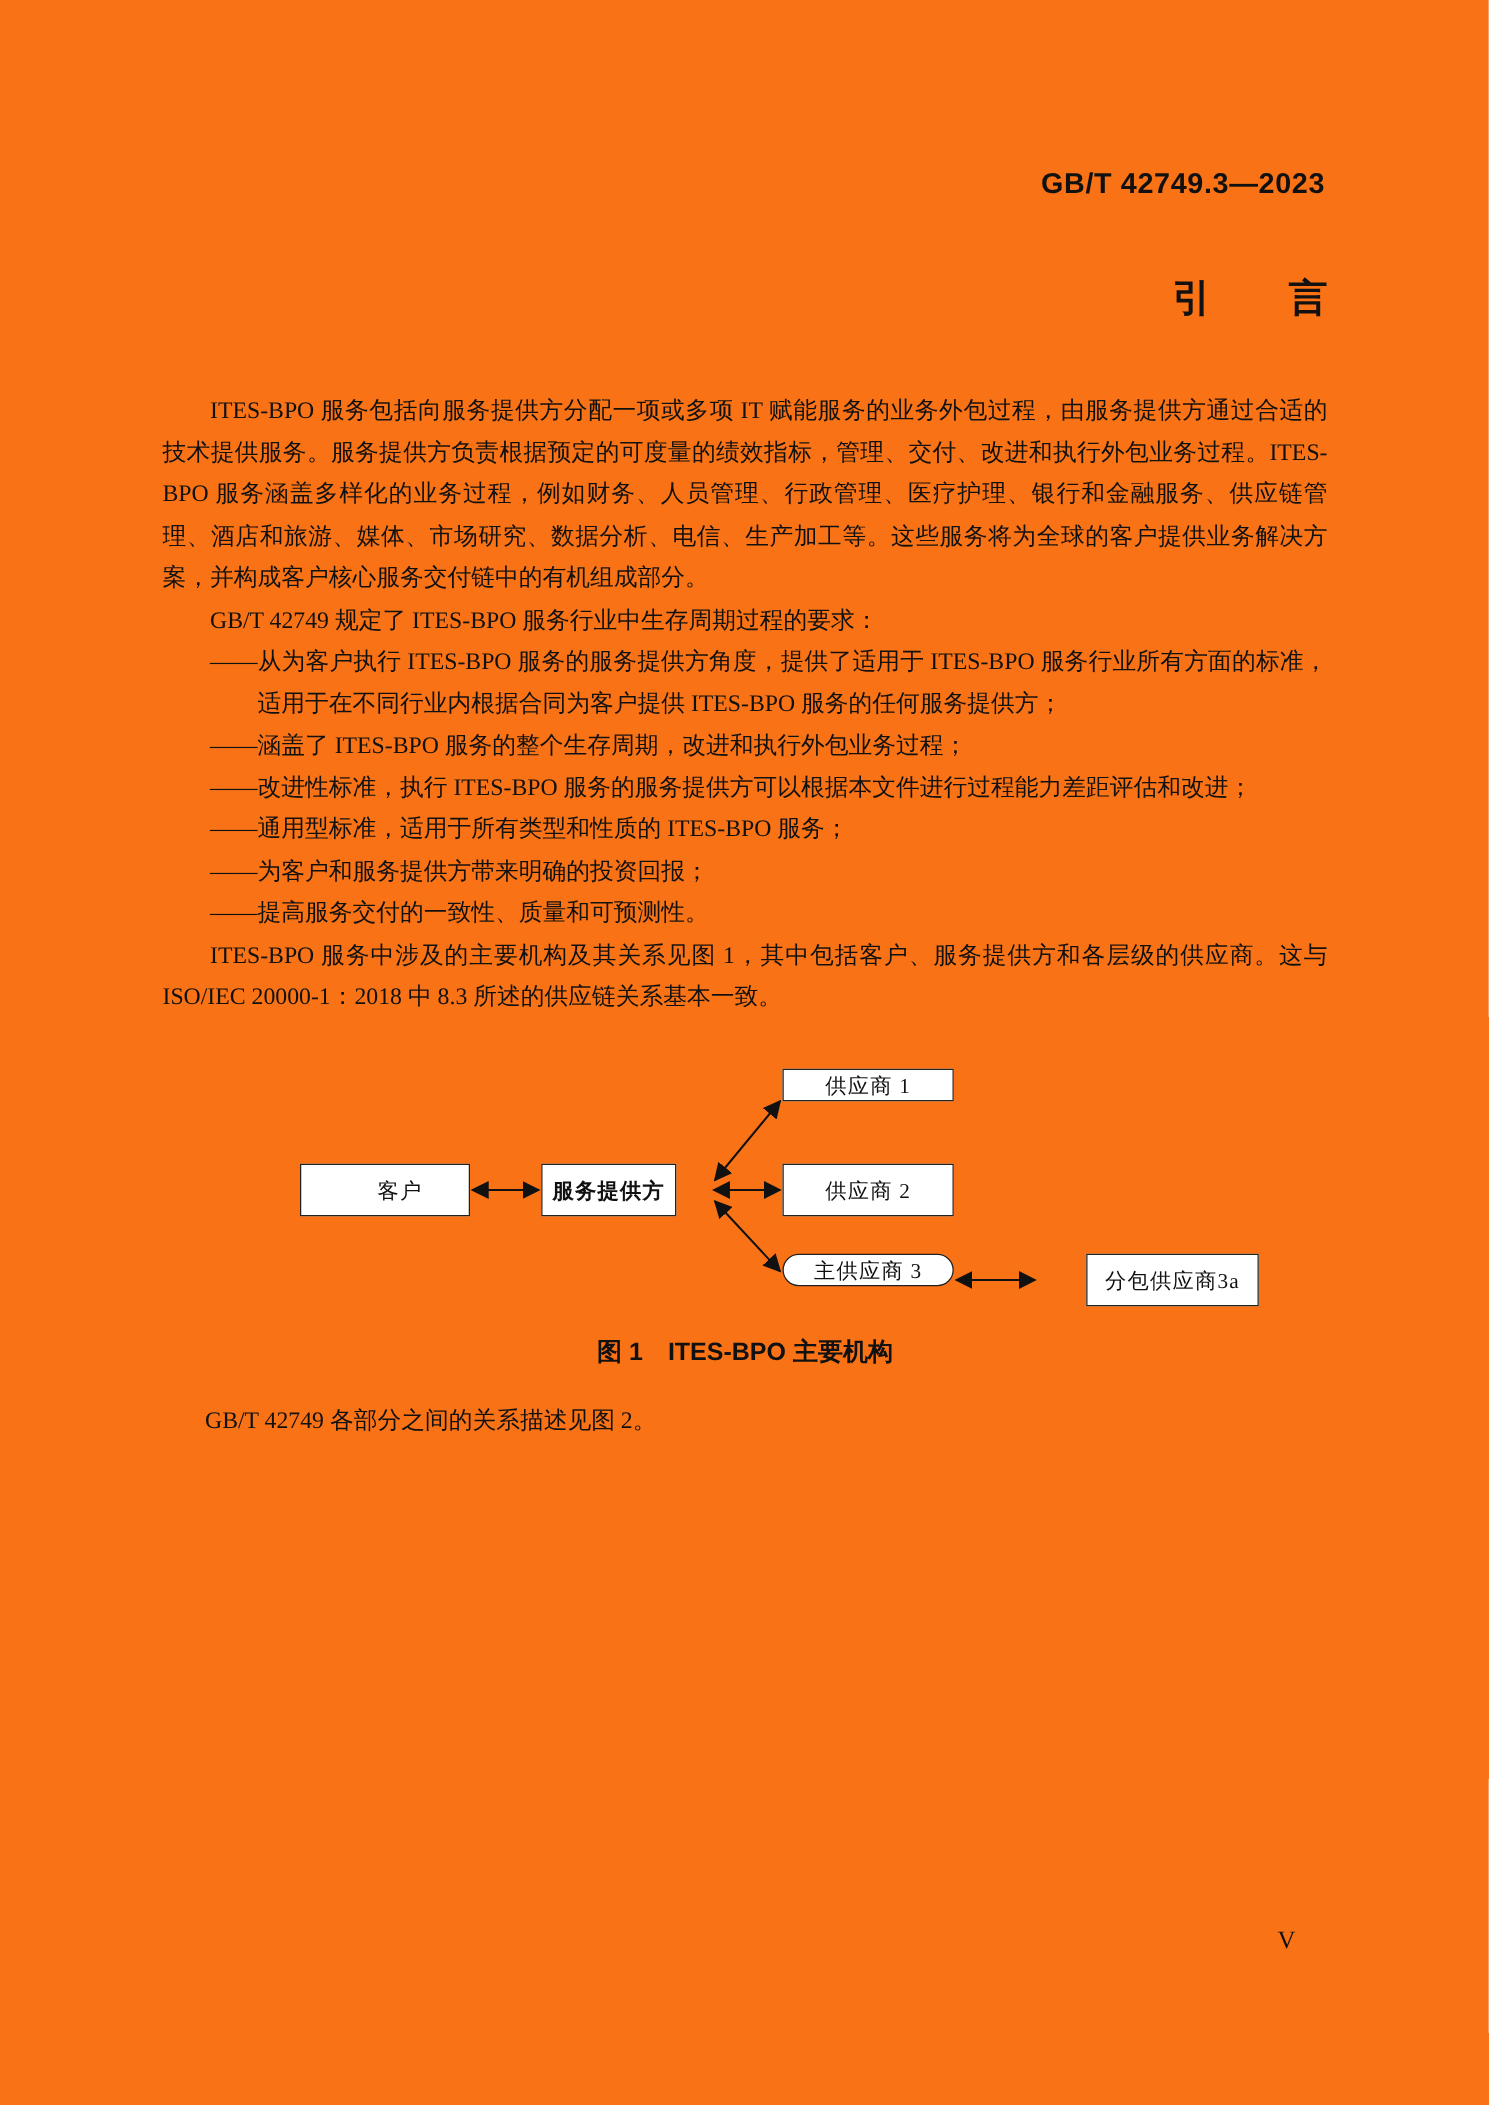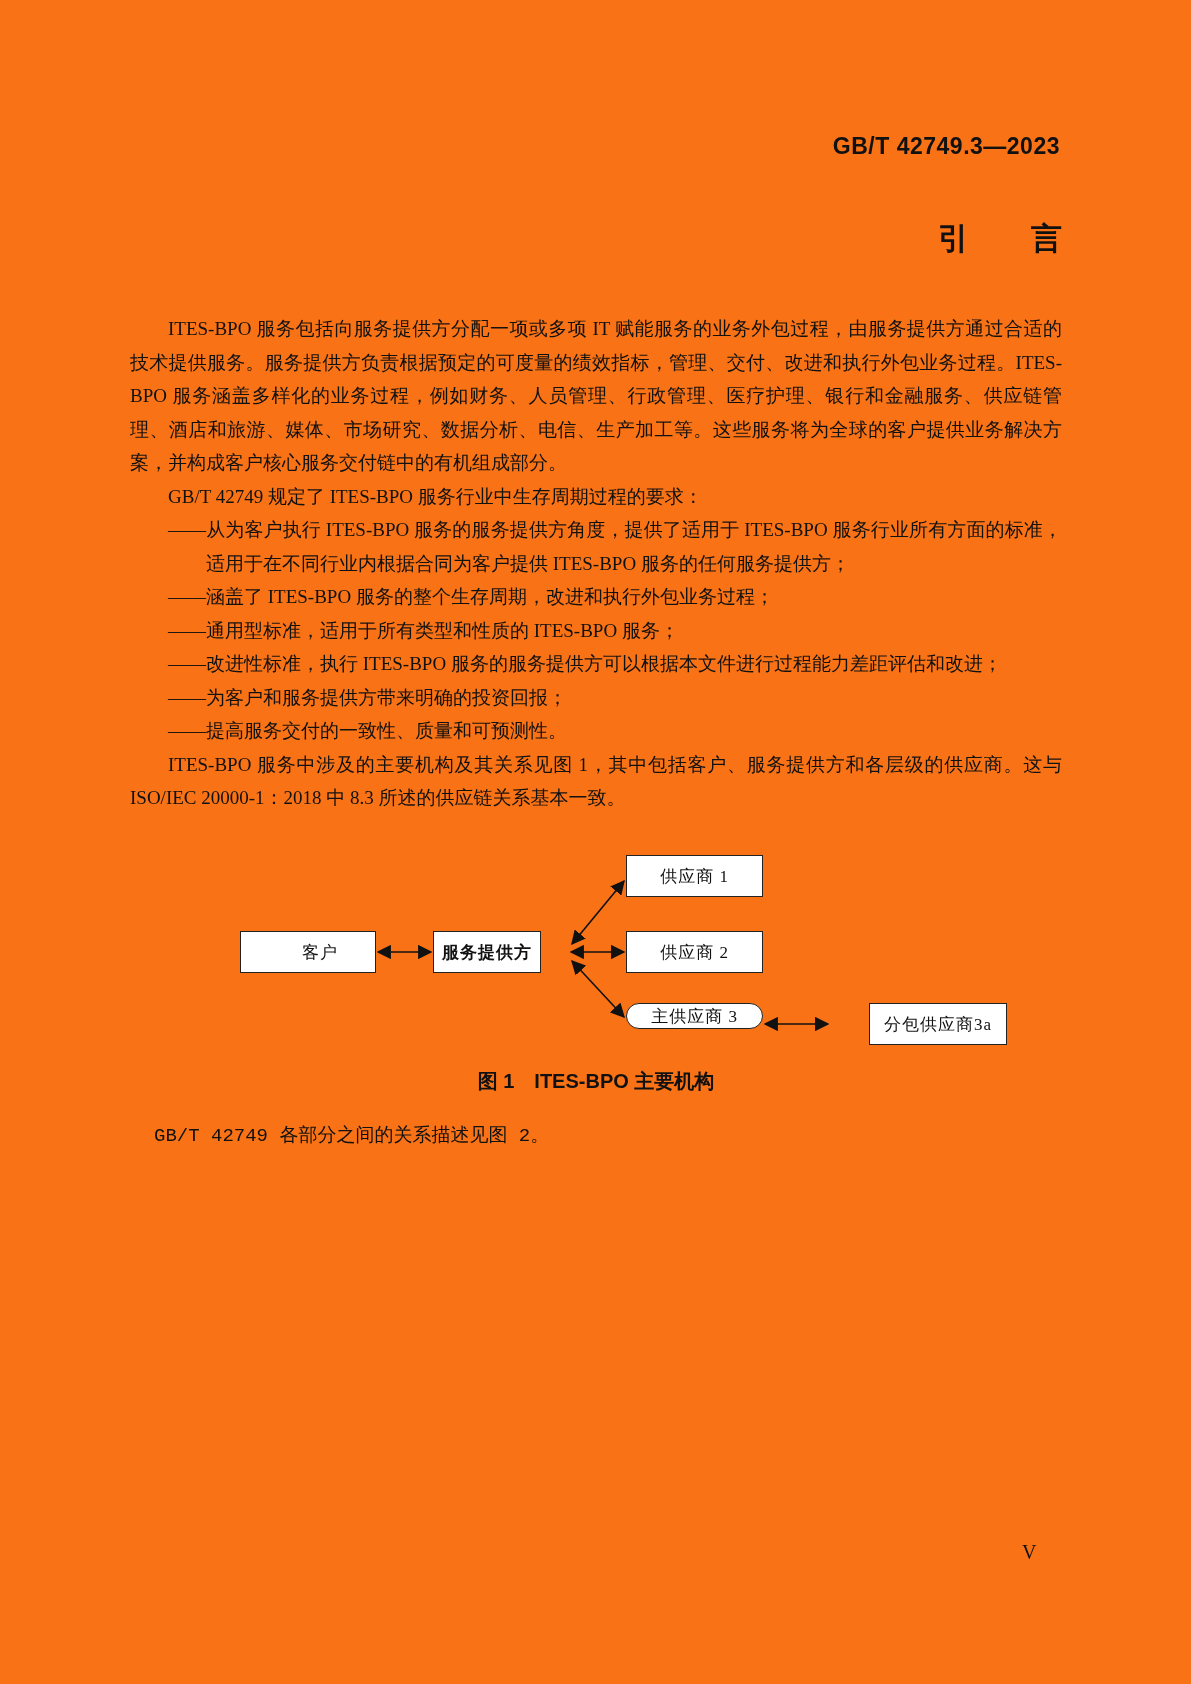--- a/index.html
+++ b/index.html
@@ -66,26 +66,25 @@
     left: 130px;
     width: 932px;
     text-align: center;
     font-family: "Liberation Sans", "DejaVu Sans", sans-serif;
     font-weight: bold;
     font-size: 20px;
   }
   .after-figure {
     position: absolute;
     top: 1120px;
-    left: 116px;
+    left: 126px;
     width: 932px;
     font-size: 19px;
     line-height: 33.5px;
     text-indent: 2em;
-    font-family: Liberation Mono, monospace;
   }
   .page-number {
     position: absolute;
     top: 1541px;
     left: 1022px;
     font-size: 20px;
   }
 </style>
 </head>
 <body>
@@ -95,22 +94,22 @@
   <div class="header-code">GB/T 42749.3—2023</div>
 
   <div class="doc-title">引　　言</div>
 
   <div class="body-text">
     <p>ITES-BPO 服务包括向服务提供方分配一项或多项 IT 赋能服务的业务外包过程，由服务提供方通过合适的技术提供服务。服务提供方负责根据预定的可度量的绩效指标，管理、交付、改进和执行外包业务过程。ITES-BPO 服务涵盖多样化的业务过程，例如财务、人员管理、行政管理、医疗护理、银行和金融服务、供应链管理、酒店和旅游、媒体、市场研究、数据分析、电信、生产加工等。这些服务将为全球的客户提供业务解决方案，并构成客户核心服务交付链中的有机组成部分。</p>
     <p>GB/T 42749 规定了 ITES-BPO 服务行业中生存周期过程的要求：</p>
     <ul class="doc-list">
       <li>——从为客户执行 ITES-BPO 服务的服务提供方角度，提供了适用于 ITES-BPO 服务行业所有方面的标准，适用于在不同行业内根据合同为客户提供 ITES-BPO 服务的任何服务提供方；</li>
       <li>——涵盖了 ITES-BPO 服务的整个生存周期，改进和执行外包业务过程；</li>
+      <li>——改进性标准，执行 ITES-BPO 服务的服务提供方可以根据本文件进行过程能力差距评估和改进；</li>
       <li>——通用型标准，适用于所有类型和性质的 ITES-BPO 服务；</li>
-      <li>——改进性标准，执行 ITES-BPO 服务的服务提供方可以根据本文件进行过程能力差距评估和改进；</li>
       <li>——为客户和服务提供方带来明确的投资回报；</li>
       <li>——提高服务交付的一致性、质量和可预测性。</li>
     </ul>
     <p>ITES-BPO 服务中涉及的主要机构及其关系见图 1，其中包括客户、服务提供方和各层级的供应商。这与 ISO/IEC 20000-1：2018 中 8.3 所述的供应链关系基本一致。</p>
   </div>
 
   <div class="figure-area">
     <svg class="arrows-svg" width="800" height="230" viewBox="0 0 800 230">
       <defs>
         <marker id="arr" viewBox="0 0 10 10" refX="9" refY="5" markerWidth="9" markerHeight="9" orient="auto-start-reverse">
@@ -119,21 +118,21 @@
       </defs>
       <line x1="178" y1="112" x2="231" y2="112" stroke="#111" stroke-width="1.6" marker-start="url(#arr)" marker-end="url(#arr)"></line>
       <line x1="371" y1="112" x2="424" y2="112" stroke="#111" stroke-width="1.6" marker-start="url(#arr)" marker-end="url(#arr)"></line>
       <line x1="565" y1="184" x2="628" y2="184" stroke="#111" stroke-width="1.6" marker-start="url(#arr)" marker-end="url(#arr)"></line>
       <line x1="372" y1="104" x2="424" y2="41" stroke="#111" stroke-width="1.6" marker-start="url(#arr)" marker-end="url(#arr)"></line>
       <line x1="372" y1="121" x2="424" y2="177" stroke="#111" stroke-width="1.6" marker-start="url(#arr)" marker-end="url(#arr)"></line>
     </svg>
 
     <div class="diagram-box" style="left:240px; top:931px; width:136px; height:42px;padding-left:24px;">客户</div>
     <div class="diagram-box" style="left:433px; top:931px; width:108px; height:42px;font-weight:bold;">服务提供方</div>
-    <div class="diagram-box" style="left:626px; top:855px; width:137px; height:42px;text-align:center;">供应商 1</div>
+    <div class="diagram-box" style="left:626px; top:855px; width:137px; height:26px;text-align:center;">供应商 1</div>
     <div class="diagram-box" style="left:626px; top:931px; width:137px; height:42px;">供应商 2</div>
     <div class="diagram-box" style="left:626px; top:1003px; width:137px; height:26px;border-radius:14px;">主供应商 3</div>
     <div class="diagram-box" style="left:830px; top:1003px; width:138px; height:42px;margin-left:39px;">分包供应商3a</div>
   </div>
 
   <div class="figure-caption">图 1　ITES-BPO 主要机构</div>
 
   <p class="after-figure">GB/T 42749 各部分之间的关系描述见图 2。</p>
 
   <div class="page-number">V</div>

